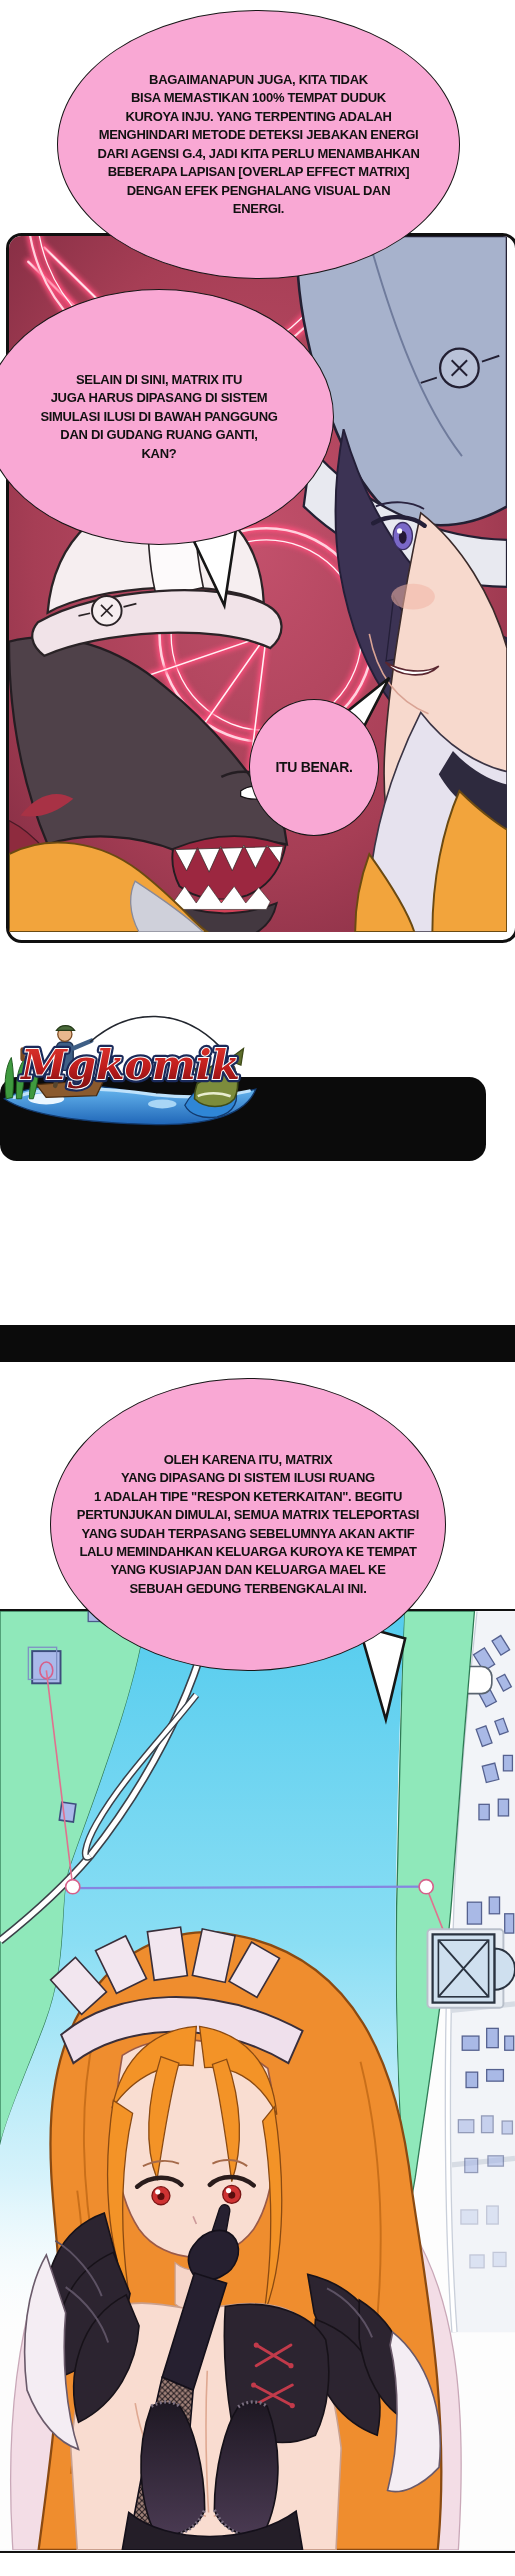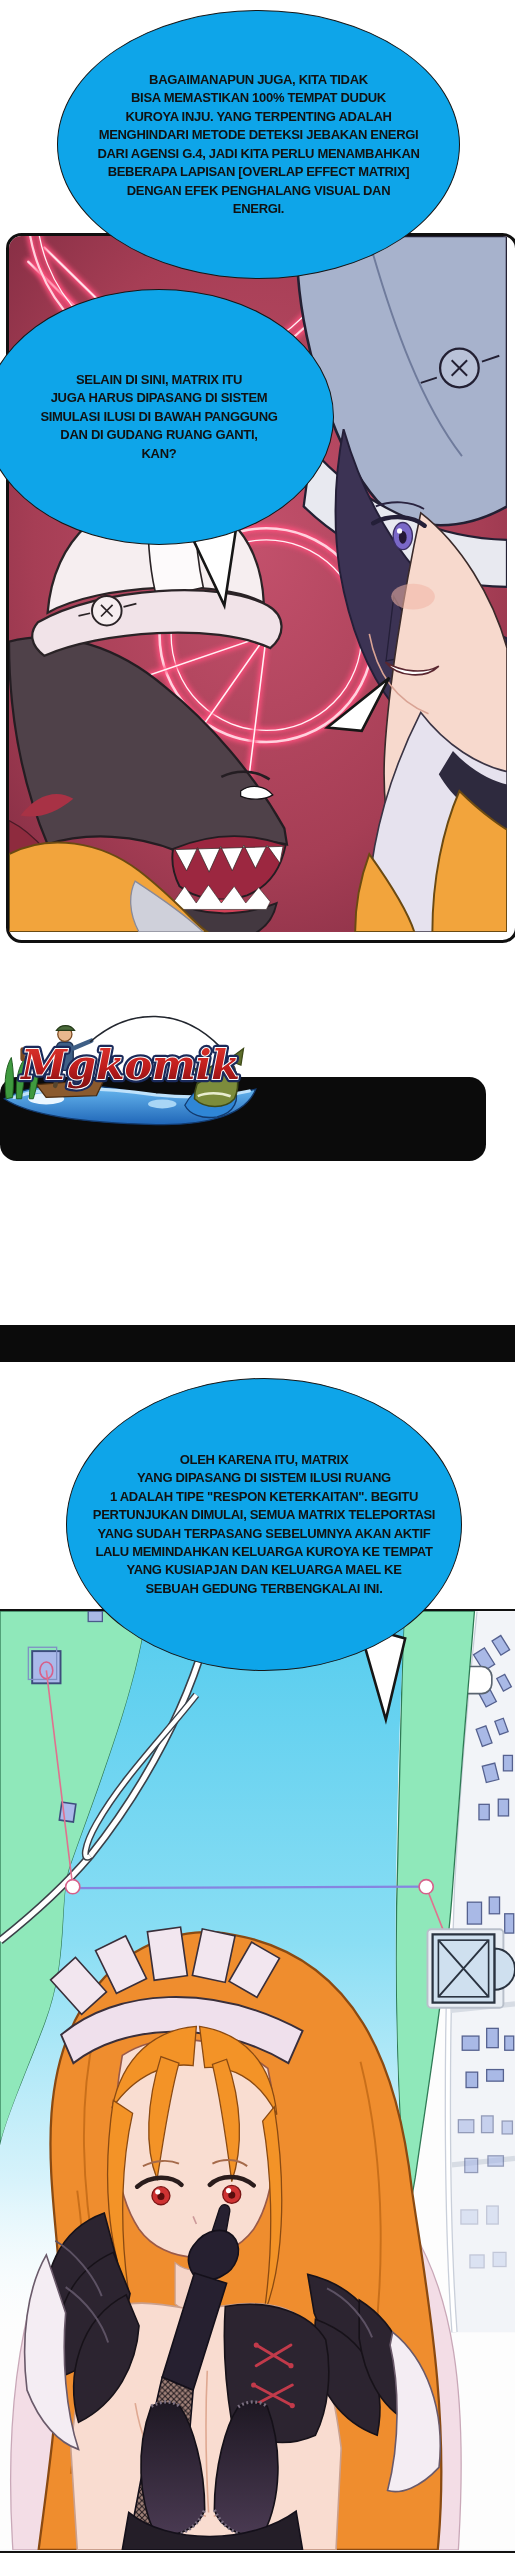--- a/index.html
+++ b/index.html
@@ -1,18 +1,18 @@
 <!DOCTYPE html>
 <html style="font-size:10.3px"><head>
 <meta charset="utf-8">
 <style>
   html,body{margin:0;padding:0;background:#ffffff;}
   .page{position:relative;width:515px;height:2576px;background:#fff;overflow:hidden;
         font-family:"Liberation Sans","DejaVu Sans",sans-serif;}
-  .bubble{position:absolute;background:#0ea5e9;border:1.9px solid #161616;border-radius:50%;
+  .bubble{position:absolute;background:#f9a8d4;border:1.9px solid #161616;border-radius:50%;
           display:flex;align-items:center;justify-content:center;z-index:6;}
   .bubble-text{white-space:pre-line;text-align:center;font-weight:700;color:#111;
                font-size:13px;line-height:1.42;letter-spacing:-0.3px;}
   .tail{position:absolute;z-index:5;}
   .panel1{position:absolute;left:6.4px;top:233px;width:506px;height:704px;
           border:3.9px solid #101010;border-radius:15.5px;overflow:hidden;z-index:2;
           background:#a8era;}
   .panel1 svg{display:block;}
   .blackbox{position:absolute;left:0;top:1077px;width:486px;height:84px;
             background:#0b0b0b;border-radius:16.7px;z-index:2;}
@@ -144,20 +144,23 @@
     <div class="bubble-text">SELAIN DI SINI, MATRIX ITU
 JUGA HARUS DIPASANG DI SISTEM
 SIMULASI ILUSI DI BAWAH PANGGUNG
 DAN DI GUDANG RUANG GANTI,
 KAN?</div>
   </div>
 
   <svg class="tail" style="left:322px;top:670px;" width="77" height="64" viewBox="0 0 120 100">
     <polygon points="8,90 105,12 62,95" fill="#fff" stroke="#161616" stroke-width="4"></polygon>
   </svg>
+  <div class="bubble" style="left:249px;top:699px;width:128px;height:135px;">
+    <div class="bubble-text" style="font-size:14px;">ITU BENAR.</div>
+  </div>
 
   <div class="blackbox"></div>
   <div class="logo">
     <svg width="258" height="129" viewBox="0 0 400 200">
       <defs>
         <linearGradient id="redGrad" x1="0" y1="0" x2="0" y2="1">
           <stop offset="0%" stop-color="#e23a30"></stop>
           <stop offset="55%" stop-color="#c01d1d"></stop>
           <stop offset="100%" stop-color="#7c0f10"></stop>
         </linearGradient>
@@ -404,21 +407,21 @@
           <path d="M240,1432 C268,1444 304,1430 318,1396 M333,1396 C348,1430 384,1444 410,1432" fill="none" stroke="#7a6f80" stroke-width="5" stroke-dasharray="3 4"></path>
           <path d="M200,1400 C260,1450 390,1450 460,1398 L470,1458 L190,1458 Z" fill="#241e28" stroke="#14101a" stroke-width="2.5"></path>
         </g>
       </g>
     </svg>
   </div>
 
   <svg class="tail" style="left:351px;top:1623px;z-index:5;" width="71" height="103" viewBox="0 0 110 160">
     <polygon points="12,4 84,24 54,150" fill="#fff" stroke="#161616" stroke-width="4"></polygon>
   </svg>
-  <div class="bubble" style="left:66px;top:1378px;width:394px;height:291px;">
+  <div class="bubble" style="left:50px;top:1378px;width:394px;height:291px;">
     <div class="bubble-text">OLEH KARENA ITU, MATRIX
 YANG DIPASANG DI SISTEM ILUSI RUANG
 1 ADALAH TIPE "RESPON KETERKAITAN". BEGITU
 PERTUNJUKAN DIMULAI, SEMUA MATRIX TELEPORTASI
 YANG SUDAH TERPASANG SEBELUMNYA AKAN AKTIF
 LALU MEMINDAHKAN KELUARGA KUROYA KE TEMPAT
 YANG KUSIAPJAN DAN KELUARGA MAEL KE
 SEBUAH GEDUNG TERBENGKALAI INI.</div>
   </div>
 

